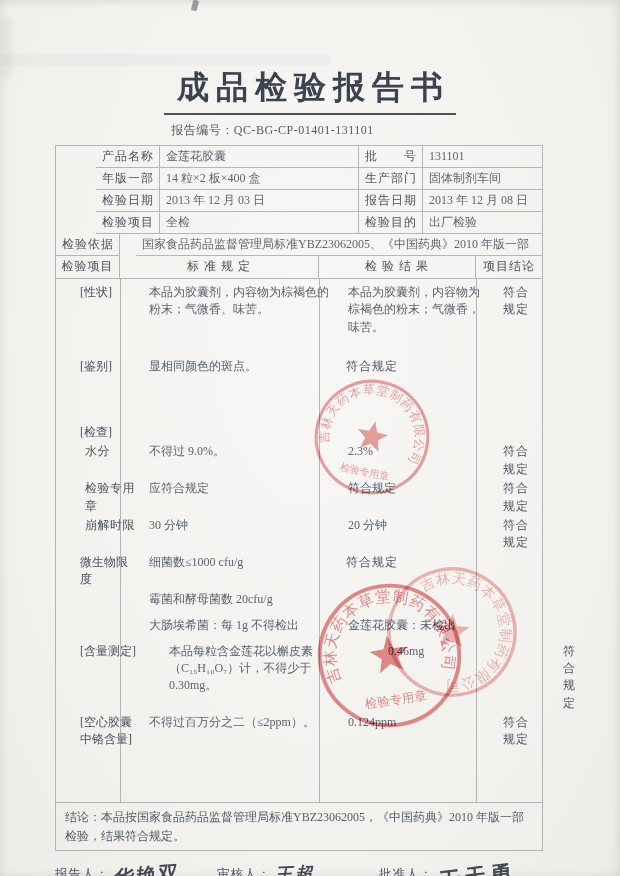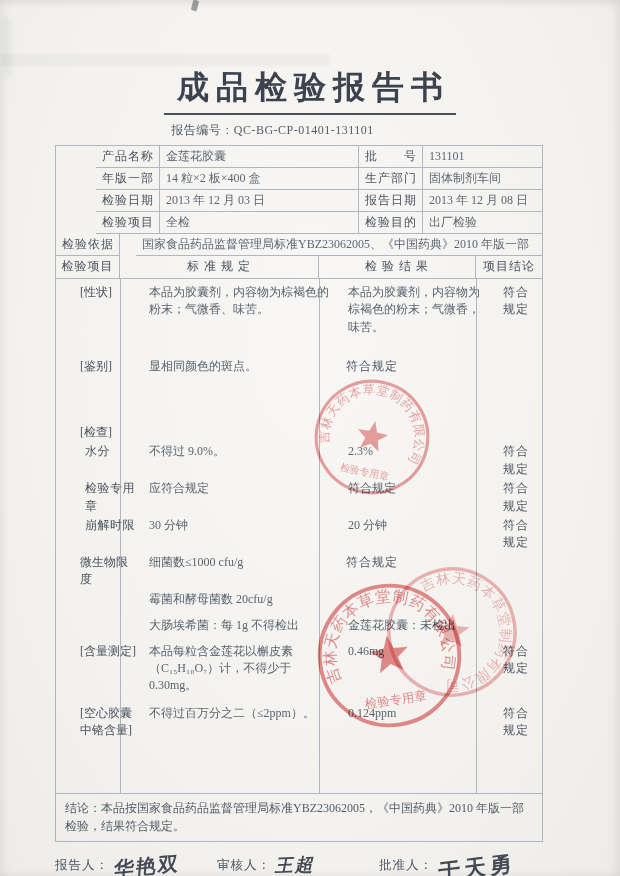--- a/index.html
+++ b/index.html
@@ -45,21 +45,21 @@
   .rbody{position:relative;padding-top:3px;}
   .vline{position:absolute;top:0;bottom:0;width:1px;background:var(--ln);}
   .vl1{left:64px;} .vl2{left:263px;} .vl3{left:420px;}
   .rrow{display:grid;grid-template-columns:64px 199px 157px 1fr;margin-left:20px;}
   .c-item{padding:2px 3px 0 4px;color:#49525e;}
   .c-std{padding:2px 8px 0 9px;color:#59636f;}
   .c-res{padding:2px 6px 0 9px;color:#59636f;}
   .c-con{padding:2px 4px 0 7px;color:#4d5663;letter-spacing:1px;}
   .c-item.ind{padding-left:9px;letter-spacing:.5px;}
   .h74{min-height:74px;} .h66{min-height:66px;} .h18{min-height:18px;}
-  .h22{min-height:22px;} .h26{min-height:26px;} .h62{min-height:62px;} .h90{min-height:90px;}
+  .h22{min-height:22px;} .h26{min-height:26px;} .h62{min-height:62px;gap:20px;} .h90{min-height:90px;}
   .concl{border-top:1px solid var(--ln);min-height:36px;padding:5px 10px 5px 9px;color:#525c68;line-height:1.55;}
 
   .signs{margin:11px 0 0 55px;width:486px;display:flex;font-size:12.5px;color:#4b5563;}
   .sg{flex:1;display:flex;align-items:flex-start;}
   .sg .lab2{letter-spacing:1px;padding-top:4px;white-space:nowrap;}
   .handwrite{
     font-family:"DejaVu Sans",sans-serif;
     font-size:20px;font-weight:700;color:#2d3440;
     transform:rotate(-5deg) skewX(-10deg);display:inline-block;margin-left:5px;
     letter-spacing:2px;opacity:.88;

